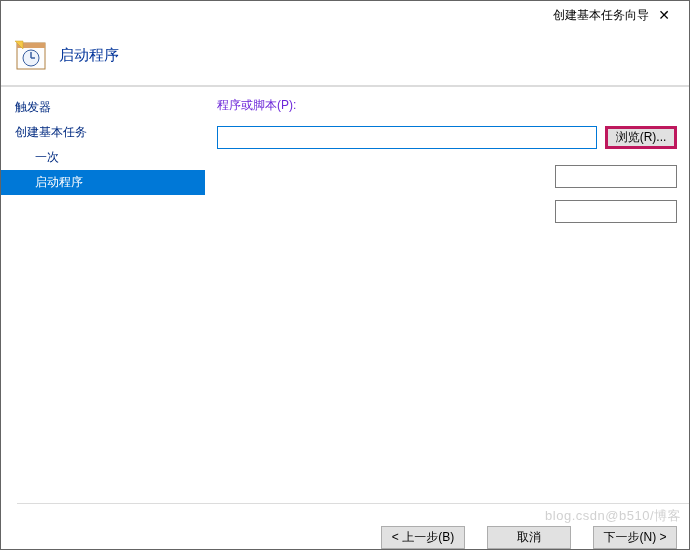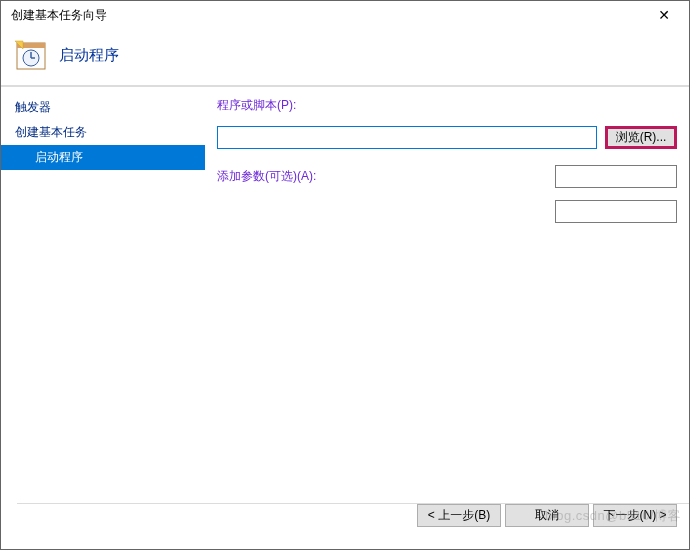--- a/index.html
+++ b/index.html
@@ -1,38 +1,38 @@
 <!DOCTYPE html>
 <html><head>
   <meta charset="utf-8">
   <style>
     * { box-sizing: border-box; margin: 0; padding: 0; font-family: "Microsoft YaHei", "Segoe UI", sans-serif; font-size: 12px; }
     body { width: 692px; height: 552px; background: #fff; position: relative; overflow: hidden; }
     .outer { border: 1px solid #646464; width: 690px; height: 550px; position: relative; }
-    .titlebar { height: 28px; padding: 6px 10px; display: flex; align-items: center; justify-content: space-between; }
+    .titlebar { height: 28px; padding: 6px 10px; display: flex; align-items: center; justify-content: flex-end; }
     .close-x { width: 30px; text-align: center; font-size: 14px; color: #000; cursor: default; }
     .header-sep { border-bottom: 1px solid #dcdcdc; }
     .header { padding: 10px 14px 14px 14px; display: flex; align-items: center; gap: 12px; }
     .icon-wrap { width: 32px; height: 32px; position: relative; }
     .icon-wrap svg { width: 32px; height: 32px; }
     .header-title { font-size: 15px; color: #003399; }
     .content { display: flex; height: calc(100% - 28px - 58px - 46px); border-top: 1px solid #dcdcdc; }
     .sidebar { width: 204px; padding: 8px 0 0 0; }
     .sidebar-item { padding: 4px 14px; color: #002a80; cursor: default; }
     .sidebar-sub { padding: 4px 14px 4px 34px; color: #002a80; cursor: default; }
     .sidebar-sub.selected { background: #0078d7; color: #fff; }
     .main { flex: 1; padding: 10px 12px 0 12px; position: relative; }
     .form-row { display: flex; align-items: center; margin-bottom: 12px; }
     .form-label { width: 210px; color: #6d28d9; }
     .wide-row .form-label { width: 100%; }
     .program-row { display: flex; align-items: center; margin-bottom: 16px; }
     .program-input { flex: 1; height: 23px; border: 1px solid #0078d7; padding: 2px 4px; outline: none; }
     .browse-btn { margin-left: 8px; height: 23px; width: 72px; background: #e1e1e1; border: 3px solid #be185d; cursor: default; }
     .short-input { width: 122px; margin-left: auto; height: 23px; border: 1px solid #7a7a7a; padding: 2px 4px; outline: none; }
-    .footer { position: absolute; bottom: 0; left: 16px; right: 0; height: 46px; border-top: 1px solid #dcdcdc; display: flex; justify-content: flex-end; align-items: flex-start; padding: 0 12px; gap: 4px; }
+    .footer { position: absolute; bottom: 0; left: 16px; right: 0; height: 46px; border-top: 1px solid #dcdcdc; display: flex; justify-content: flex-end; align-items: flex-end; padding: 0 12px; gap: 22px; }
     .footer-btn { height: 23px; width: 84px; background: #e1e1e1; border: 1px solid #adadad; cursor: default; }
     .watermark { position: absolute; right: 8px; bottom: 24px; color: rgba(120,120,120,0.35); font-size: 13px; letter-spacing: 0.5px; pointer-events: none; }
   </style>
 </head>
 <body>
 
 <div class="outer">
 
   <div class="titlebar">
     <span>创建基本任务向导</span>
@@ -50,33 +50,33 @@
         <polygon points="0,2 8,2 8,10" fill="#f7c948" stroke="#c9a227" stroke-width="0.5"></polygon>
       </svg>
     </span>
     <span class="header-title">启动程序</span>
   </div>
 
   <div class="content">
     <div class="sidebar">
       <div class="sidebar-item">触发器</div>
       <div class="sidebar-item">创建基本任务</div>
+      <div class="sidebar-sub">一次</div>
       <div class="sidebar-sub selected">启动程序</div>
     </div>
 
     <div class="main">
       <div class="form-row wide-row">
         <span class="form-label">程序或脚本(P):</span>
       </div>
       <div class="program-row">
         <input class="program-input" type="text" value="" style="">
         <button class="browse-btn">浏览(R)...</button>
       </div>
       <div class="form-row">
-        <span class="form-label">添加参数(可选)(A):</span>
         <input class="short-input" type="text" value="" style="">
       </div>
       <div class="form-row">
         <input class="short-input" type="text" value="" style="">
       </div>
     </div>
   </div>
 
   <div class="footer">
     <button class="footer-btn">&lt; 上一步(B)</button>

